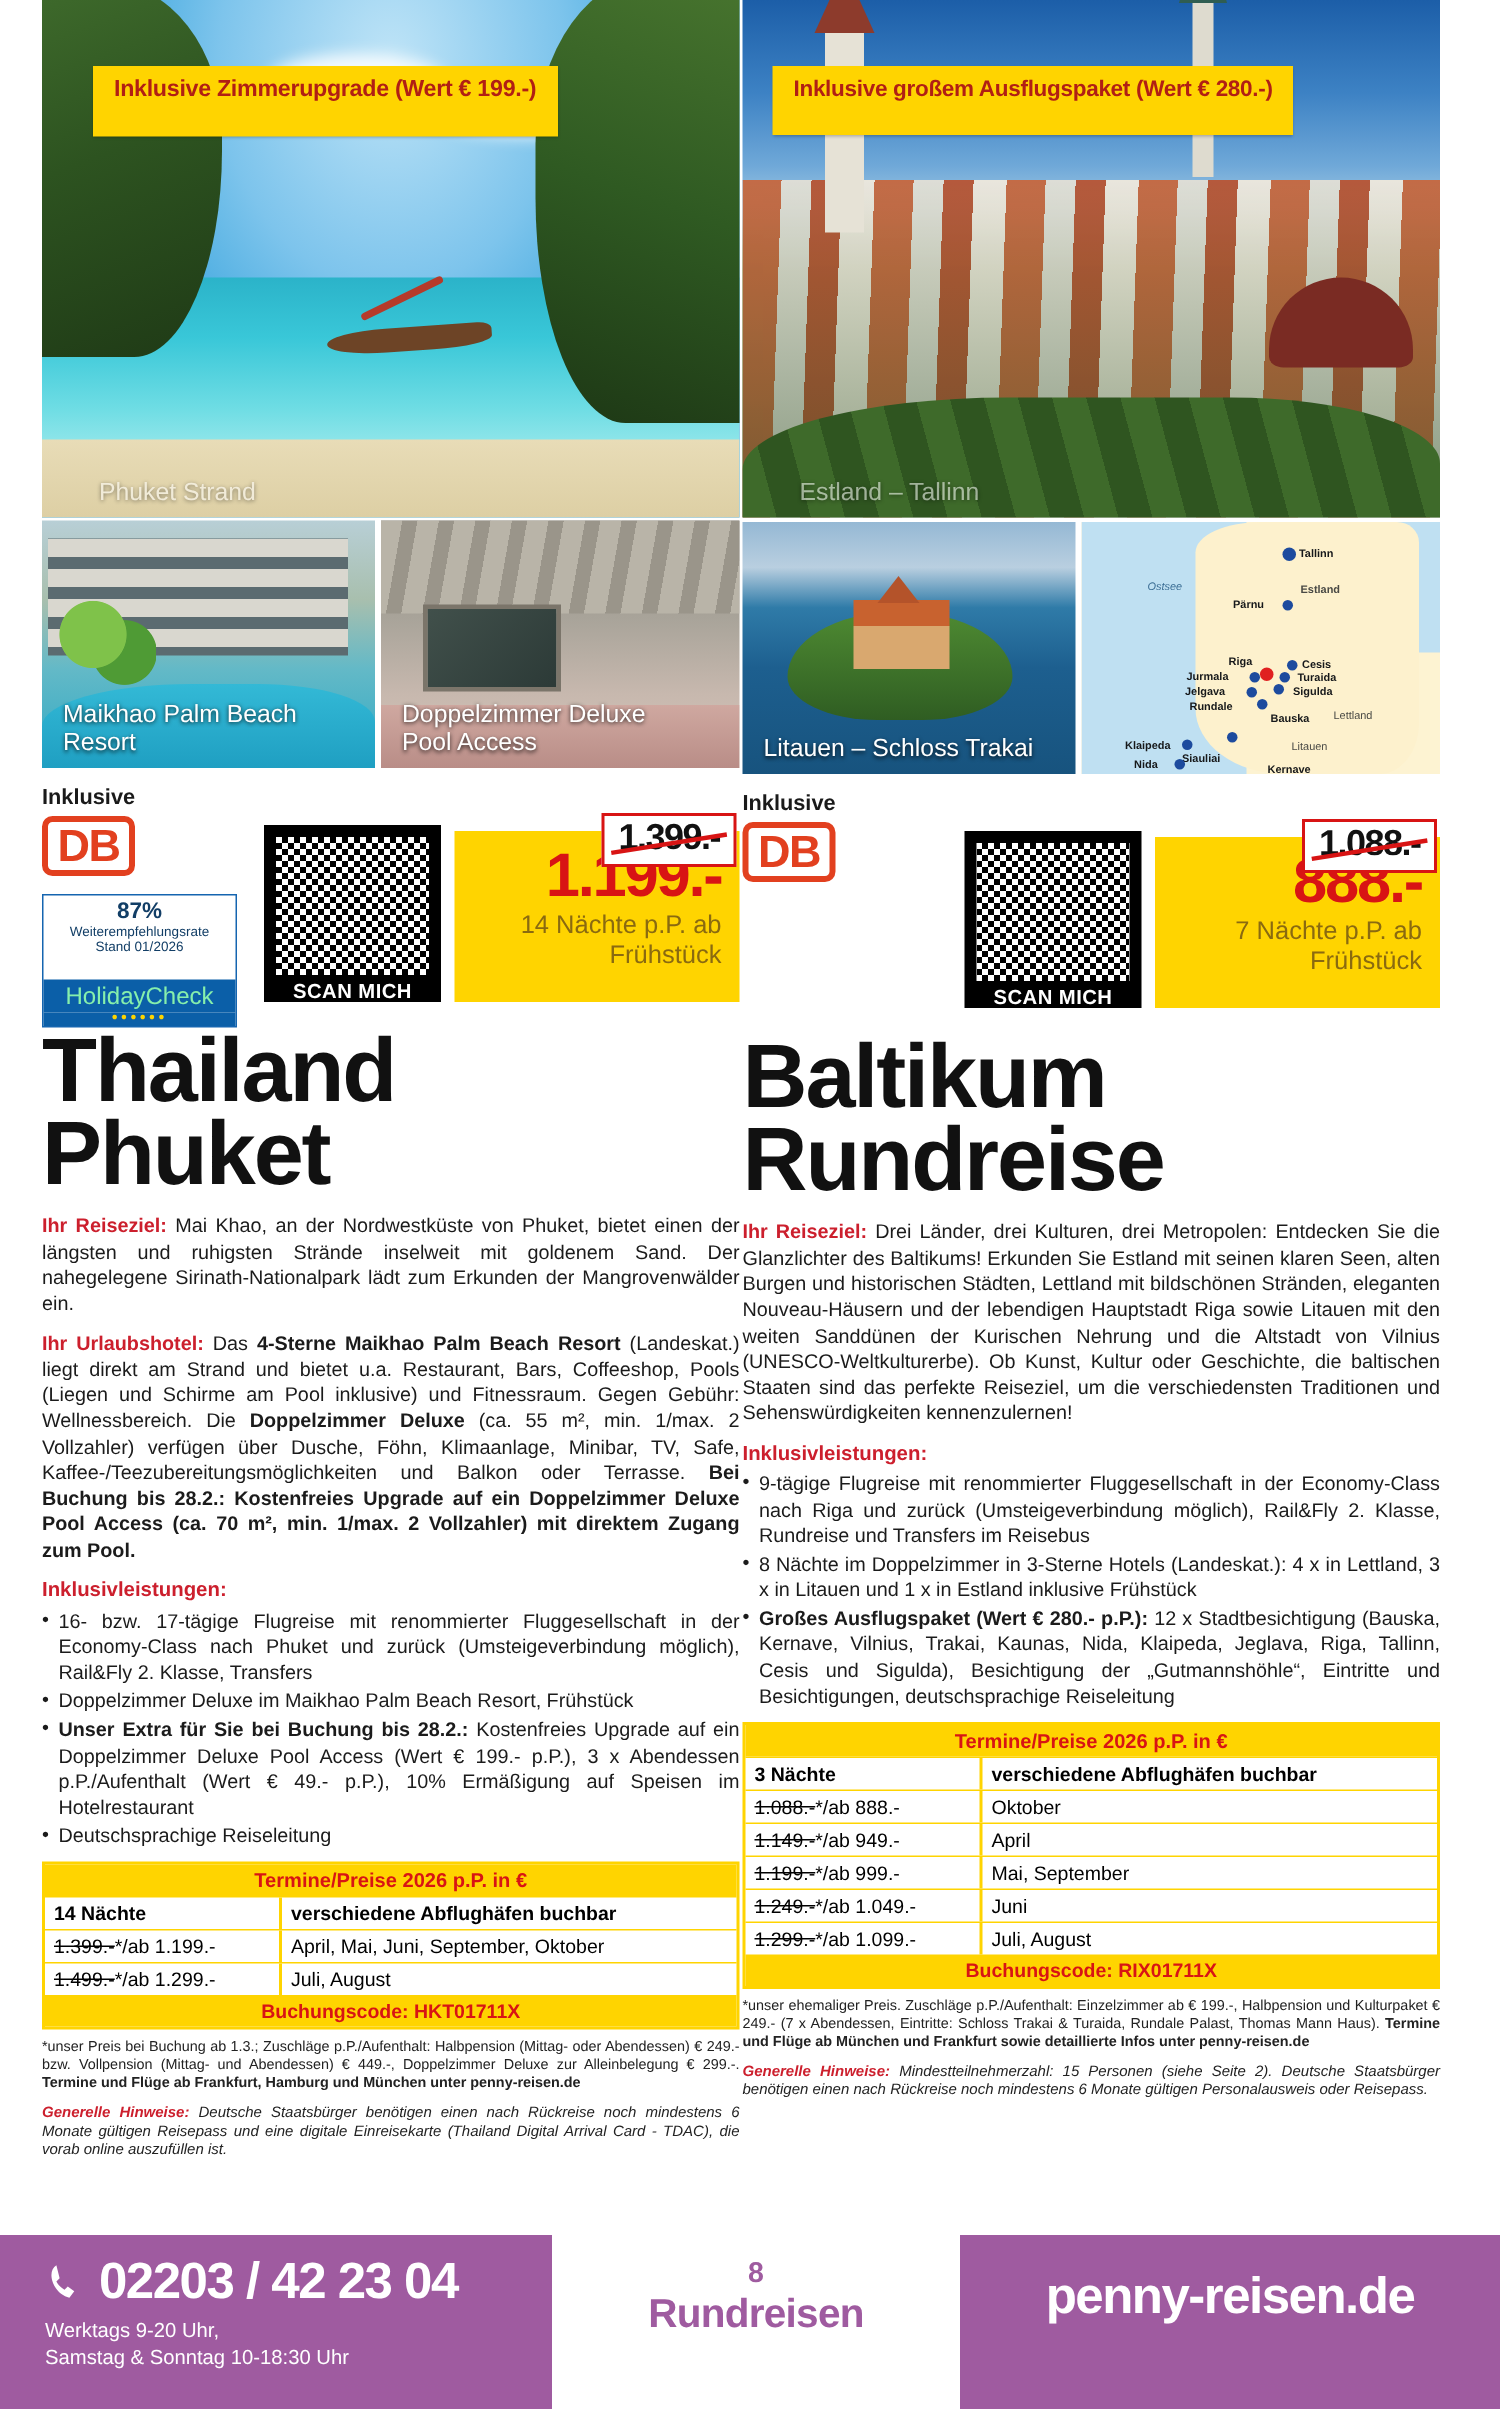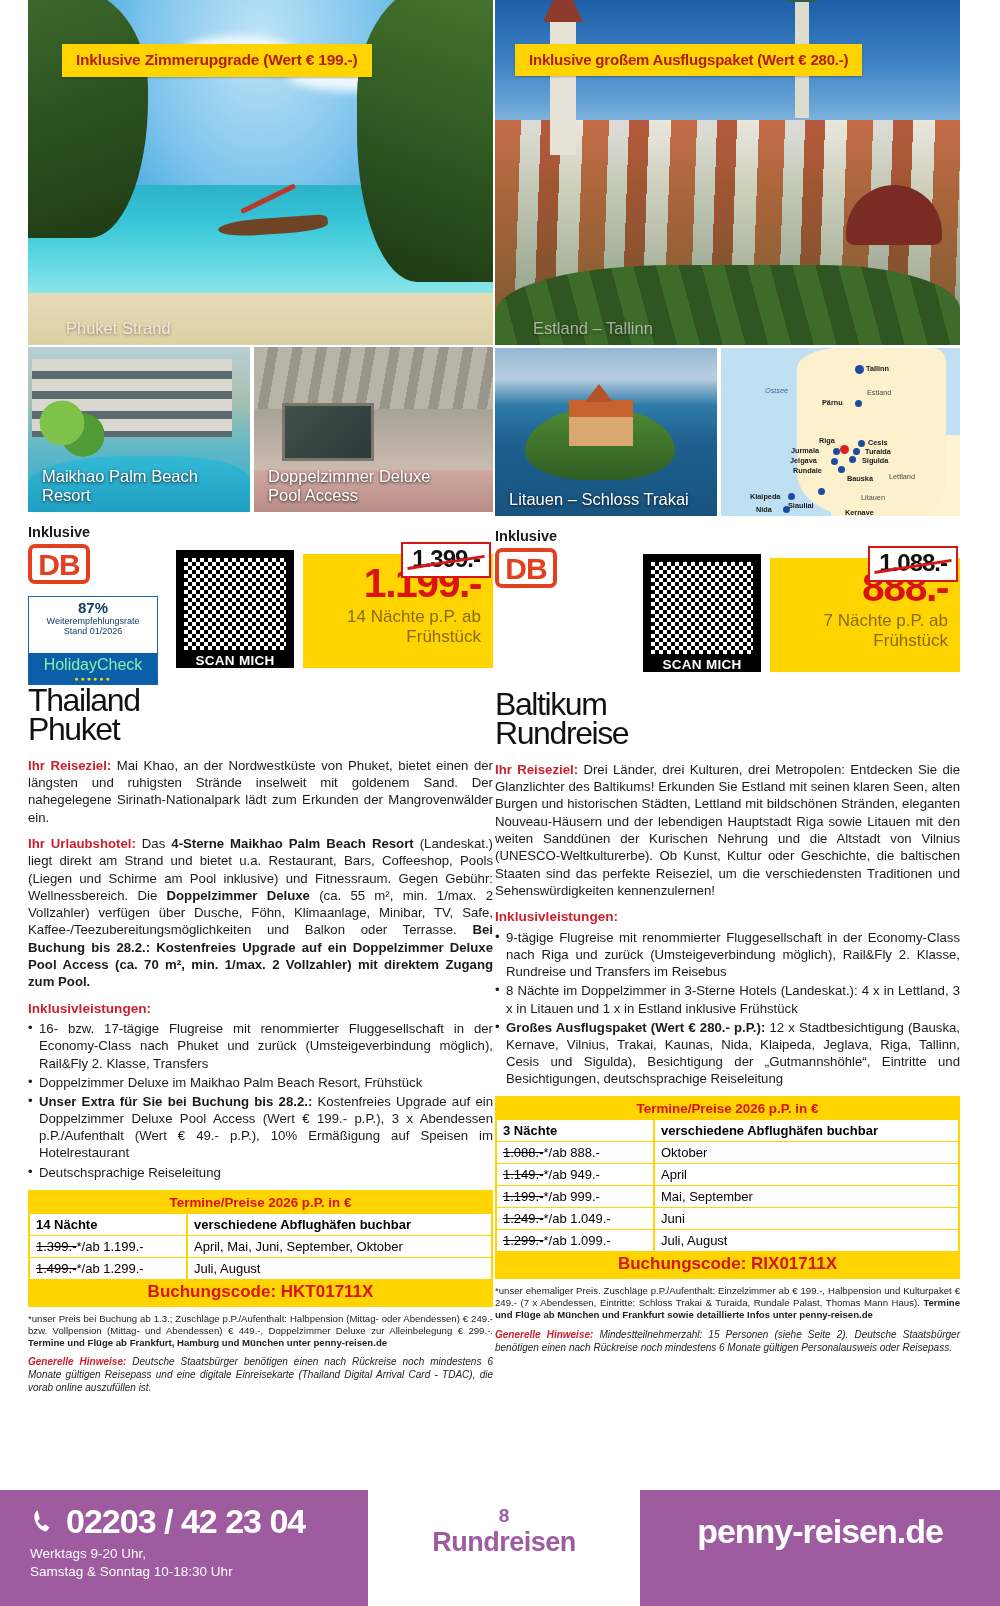--- a/index.html
+++ b/index.html
@@ -93,21 +93,21 @@
     position:absolute; left:0; right:0; bottom:0; height:80px;
     background: repeating-linear-gradient(75deg,#3e6a2a 0 22px,#2f5520 22px 44px);
     border-radius: 38% 30% 0 0 / 60% 55% 0 0;
   }
 
   
   .ribbon {
     position:absolute; left:34px; top:44px;
     background:#ffd400; color:#b11f14;
     font-weight:bold; font-size:15.5px; letter-spacing:-.2px;
-    padding:7px 14px 8px; white-space:nowrap;
+    padding:7px 14px 22px; white-space:nowrap;
     box-shadow: 0 1px 2px rgba(0,0,0,.25);
   }
   .ribbon.wide { left:20px; font-size:15px; }
 
   
   .img-cap {
     position:absolute; left:14px; bottom:8px;
     color:#fff; font-size:16.5px; line-height:1.12;
     text-shadow: 0 1px 3px rgba(0,0,0,.85);
   }
@@ -212,21 +212,21 @@
   .price-big { color:#d81414; font-weight:bold; font-size:41px; line-height:.95; letter-spacing:-1.5px; }
   .price-sub { color:#8a6a10; font-size:17px; line-height:1.16; margin-top:4px; }
   .price-old {
     position:absolute; right:2px; top:-12px; border:2.5px solid #d81414; background:#fff;
     padding:1px 9px 3px; font-weight:bold; font-size:24px; color:#111; letter-spacing:-1px;
   }
   .strike { position:absolute; left:4px; right:4px; top:52%; height:2.5px; background:#d81414;
     transform: rotate(-9deg); }
 
   
-  .dest-title { margin-top:14px; font-size:32px; font-weight:normal; line-height:.92; letter-spacing:-1.4px; color:#111; }
+  .dest-title { margin-top:14px; font-size:60px; font-weight:bold; line-height:.92; letter-spacing:-1.4px; color:#111; }
   .dest-title .l2 { display:block; }
 
   
   .body { margin-top:12px; font-size:13.2px; line-height:1.31; color:#1b1b1b; text-align:justify; }
   .body p { margin-bottom:9px; }
   .lead { color:#cc1f2d; font-weight:bold; }
   .b { font-weight:bold; }
   .sec-head { color:#cc1f2d; font-weight:bold; font-size:13.6px; margin:9px 0 3px; }
   ul.incl { list-style:none; font-size:13.2px; line-height:1.3; }
   ul.incl li { position:relative; padding-left:11px; margin-bottom:2px; }
@@ -234,21 +234,21 @@
 
   
   .ptable { margin-top:9px; border:2px solid #ffd400; }
   .pt-head { background:#ffd400; color:#d81414; font-weight:bold; font-size:13.4px; text-align:center; padding:3px 0; }
   .pt-row { display:flex; border-top:1px solid #ffd400; font-size:13px; }
   .pt-row:first-of-type { border-top:0; }
   .pt-row.hdr { font-weight:bold; }
   .pt-c1 { width:158px; padding:3px 6px; border-right:2px solid #ffd400; }
   .pt-c2 { flex:1; padding:3px 6px; }
   .old-sm { text-decoration: line-through; }
-  .pt-code { background:#ffd400; color:#d81414; font-weight:bold; font-size:17px; text-align:center; padding:3px 0; }
+  .pt-code { background:#ffd400; color:#d81414; font-weight:bold; font-size:13px; text-align:center; padding:3px 0; }
 
   
   .fn { margin-top:6px; font-size:9.6px; line-height:1.24; color:#222; text-align:justify; }
   .fn .b { font-weight:bold; }
   .gen { margin-top:8px; font-size:10px; line-height:1.26; color:#222; text-align:justify;font-style:italic; }
   .gen .lead { color:#cc1f2d; font-weight:bold; }
 
   
   .footer { position:absolute; left:0; top:1490px; width:1000px; height:116px; display:flex; }
   .f-left { width:368px; background:#9f5ba0; color:#fff; padding:14px 0 0 30px; }
@@ -392,21 +392,21 @@
         <div class="castle"></div>
         <div class="img-cap">Litauen – Schloss Trakai</div>
       </div>
 
       <div class="cell-map">
         <div class="sea-w"></div>
         <div class="sea-e"></div>
         <div class="land"></div>
 
         <div class="map-lbl sea" style="left:44px; top:38px;">Ostsee</div>
-        <div class="map-lbl reg" style="left:146px; top:40px;">Estland</div>
+        <div class="map-lbl reg" style="left:146px; top:40px;font-weight:bold;">Estland</div>
         <div class="map-lbl reg" style="left:168px; top:124px;">Lettland</div>
         <div class="map-lbl reg" style="left:140px; top:145px;text-align:center;">Litauen</div>
 
         <div class="map-dot big" style="left:134px; top:17px;"></div>
         <div class="map-lbl" style="left:145px; top:16px;">Tallinn</div>
 
         <div class="map-dot" style="left:134px; top:52px;"></div>
         <div class="map-lbl" style="left:101px; top:50px;">Pärnu</div>
 
         <div class="map-dot" style="left:137px; top:92px;"></div>

